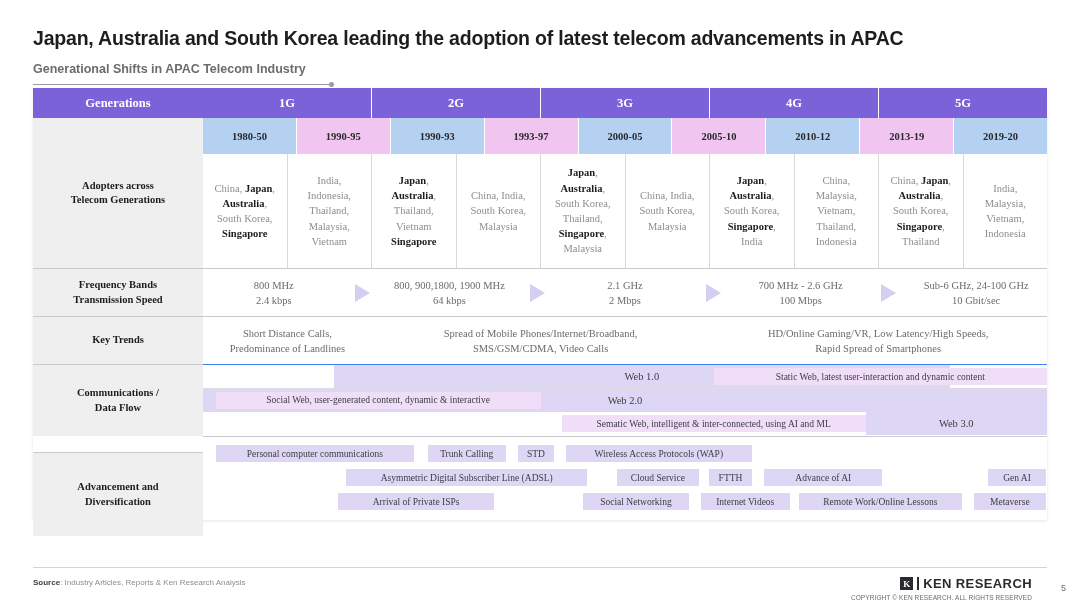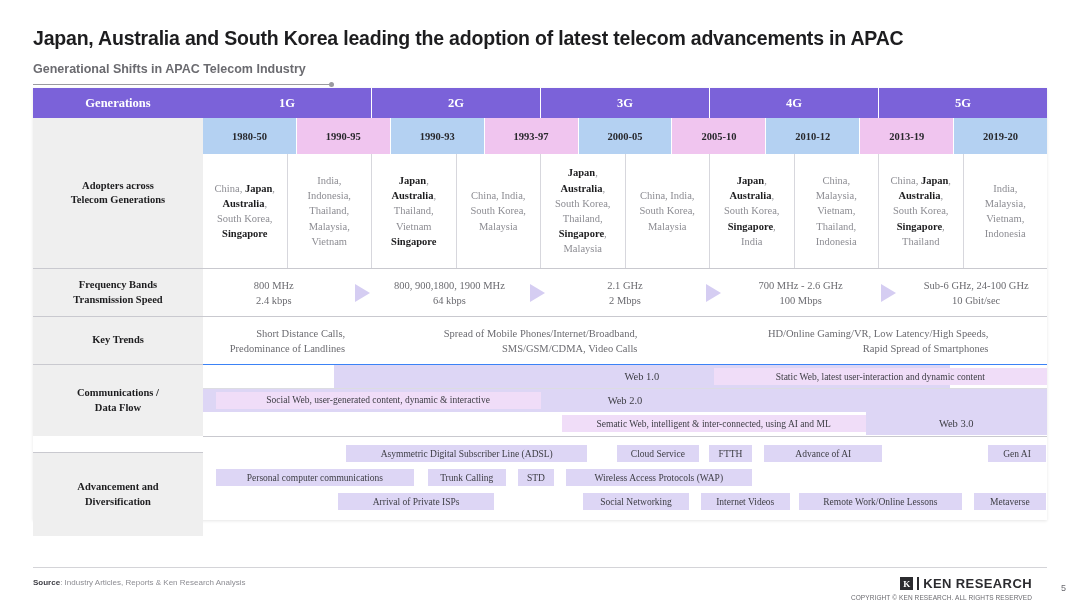--- a/index.html
+++ b/index.html
@@ -116,21 +116,21 @@
     display: flex; align-items: center; justify-content: center;
   }
   .arrow svg { display: block; }
 
   
   .trends { height: 48px; }
   .trends .rowlabel { height: 48px; }
   .trends .cells { border-top: 1px solid #c9c9cf; }
   .tr-cell {
     height: 48px; display: flex; align-items: center; justify-content: center;
-    text-align: right; font-size: 10.5px; color: #6b6b70; line-height: 1.45;
+    text-align: center; font-size: 10.5px; color: #6b6b70; line-height: 1.45;
     box-sizing: border-box; padding: 0 16px;
   }
   .tr-1 { flex: 0 0 20%; }
   .tr-2 { flex: 0 0 40%; }
   .tr-3 { flex: 0 0 40%; }
 
   
   .comm { height: 72px; }
   .comm .rowlabel { height: 72px; }
   .comm .cells {
@@ -353,31 +353,31 @@
             <div class="web-band" style="left: 78.5%; width: 21.5%;">Web 3.0</div>
             <div class="web-tag" style="left: 42.5%; width: 36%;">Sematic Web, intelligent &amp; inter-connected, using AI and ML</div>
           </div>
         </div>
     </div>
 
     <div class="row adv">
       <div class="rowlabel" id="adv-label">Advancement and<br>Diversification</div>
       <div class="cells" id="adv-cells">
           <div class="adv-line">
+            <div class="adv-tag" style="left: 1.5%; width: 23.5%;">Personal computer communications</div>
+            <div class="adv-tag" style="left: 26.6%; width: 9.3%;">Trunk Calling</div>
+            <div class="adv-tag" style="left: 37.3%; width: 4.3%;">STD</div>
+            <div class="adv-tag" style="left: 43%; width: 22%;">Wireless Access Protocols (WAP)</div>
+          </div>
+          <div class="adv-line">
             <div class="adv-tag" style="left: 17%; width: 28.5%;">Asymmetric Digital Subscriber Line (ADSL)</div>
             <div class="adv-tag" style="left: 49%; width: 9.8%;">Cloud Service</div>
             <div class="adv-tag" style="left: 60%; width: 5%;">FTTH</div>
             <div class="adv-tag" style="left: 66.5%; width: 14%;">Advance of AI</div>
             <div class="adv-tag" style="left: 93%; width: 6.9%;">Gen AI</div>
-          </div>
-          <div class="adv-line">
-            <div class="adv-tag" style="left: 1.5%; width: 23.5%;">Personal computer communications</div>
-            <div class="adv-tag" style="left: 26.6%; width: 9.3%;">Trunk Calling</div>
-            <div class="adv-tag" style="left: 37.3%; width: 4.3%;">STD</div>
-            <div class="adv-tag" style="left: 43%; width: 22%;">Wireless Access Protocols (WAP)</div>
           </div>
           <div class="adv-line">
             <div class="adv-tag" style="left: 16%; width: 18.5%;">Arrival of Private ISPs</div>
             <div class="adv-tag" style="left: 45%; width: 12.6%;">Social Networking</div>
             <div class="adv-tag" style="left: 59%; width: 10.5%;">Internet Videos</div>
             <div class="adv-tag" style="left: 70.6%; width: 19.3%;">Remote Work/Online Lessons</div>
             <div class="adv-tag" style="left: 91.3%; width: 8.6%;">Metaverse</div>
           </div>
         </div>
     </div>

